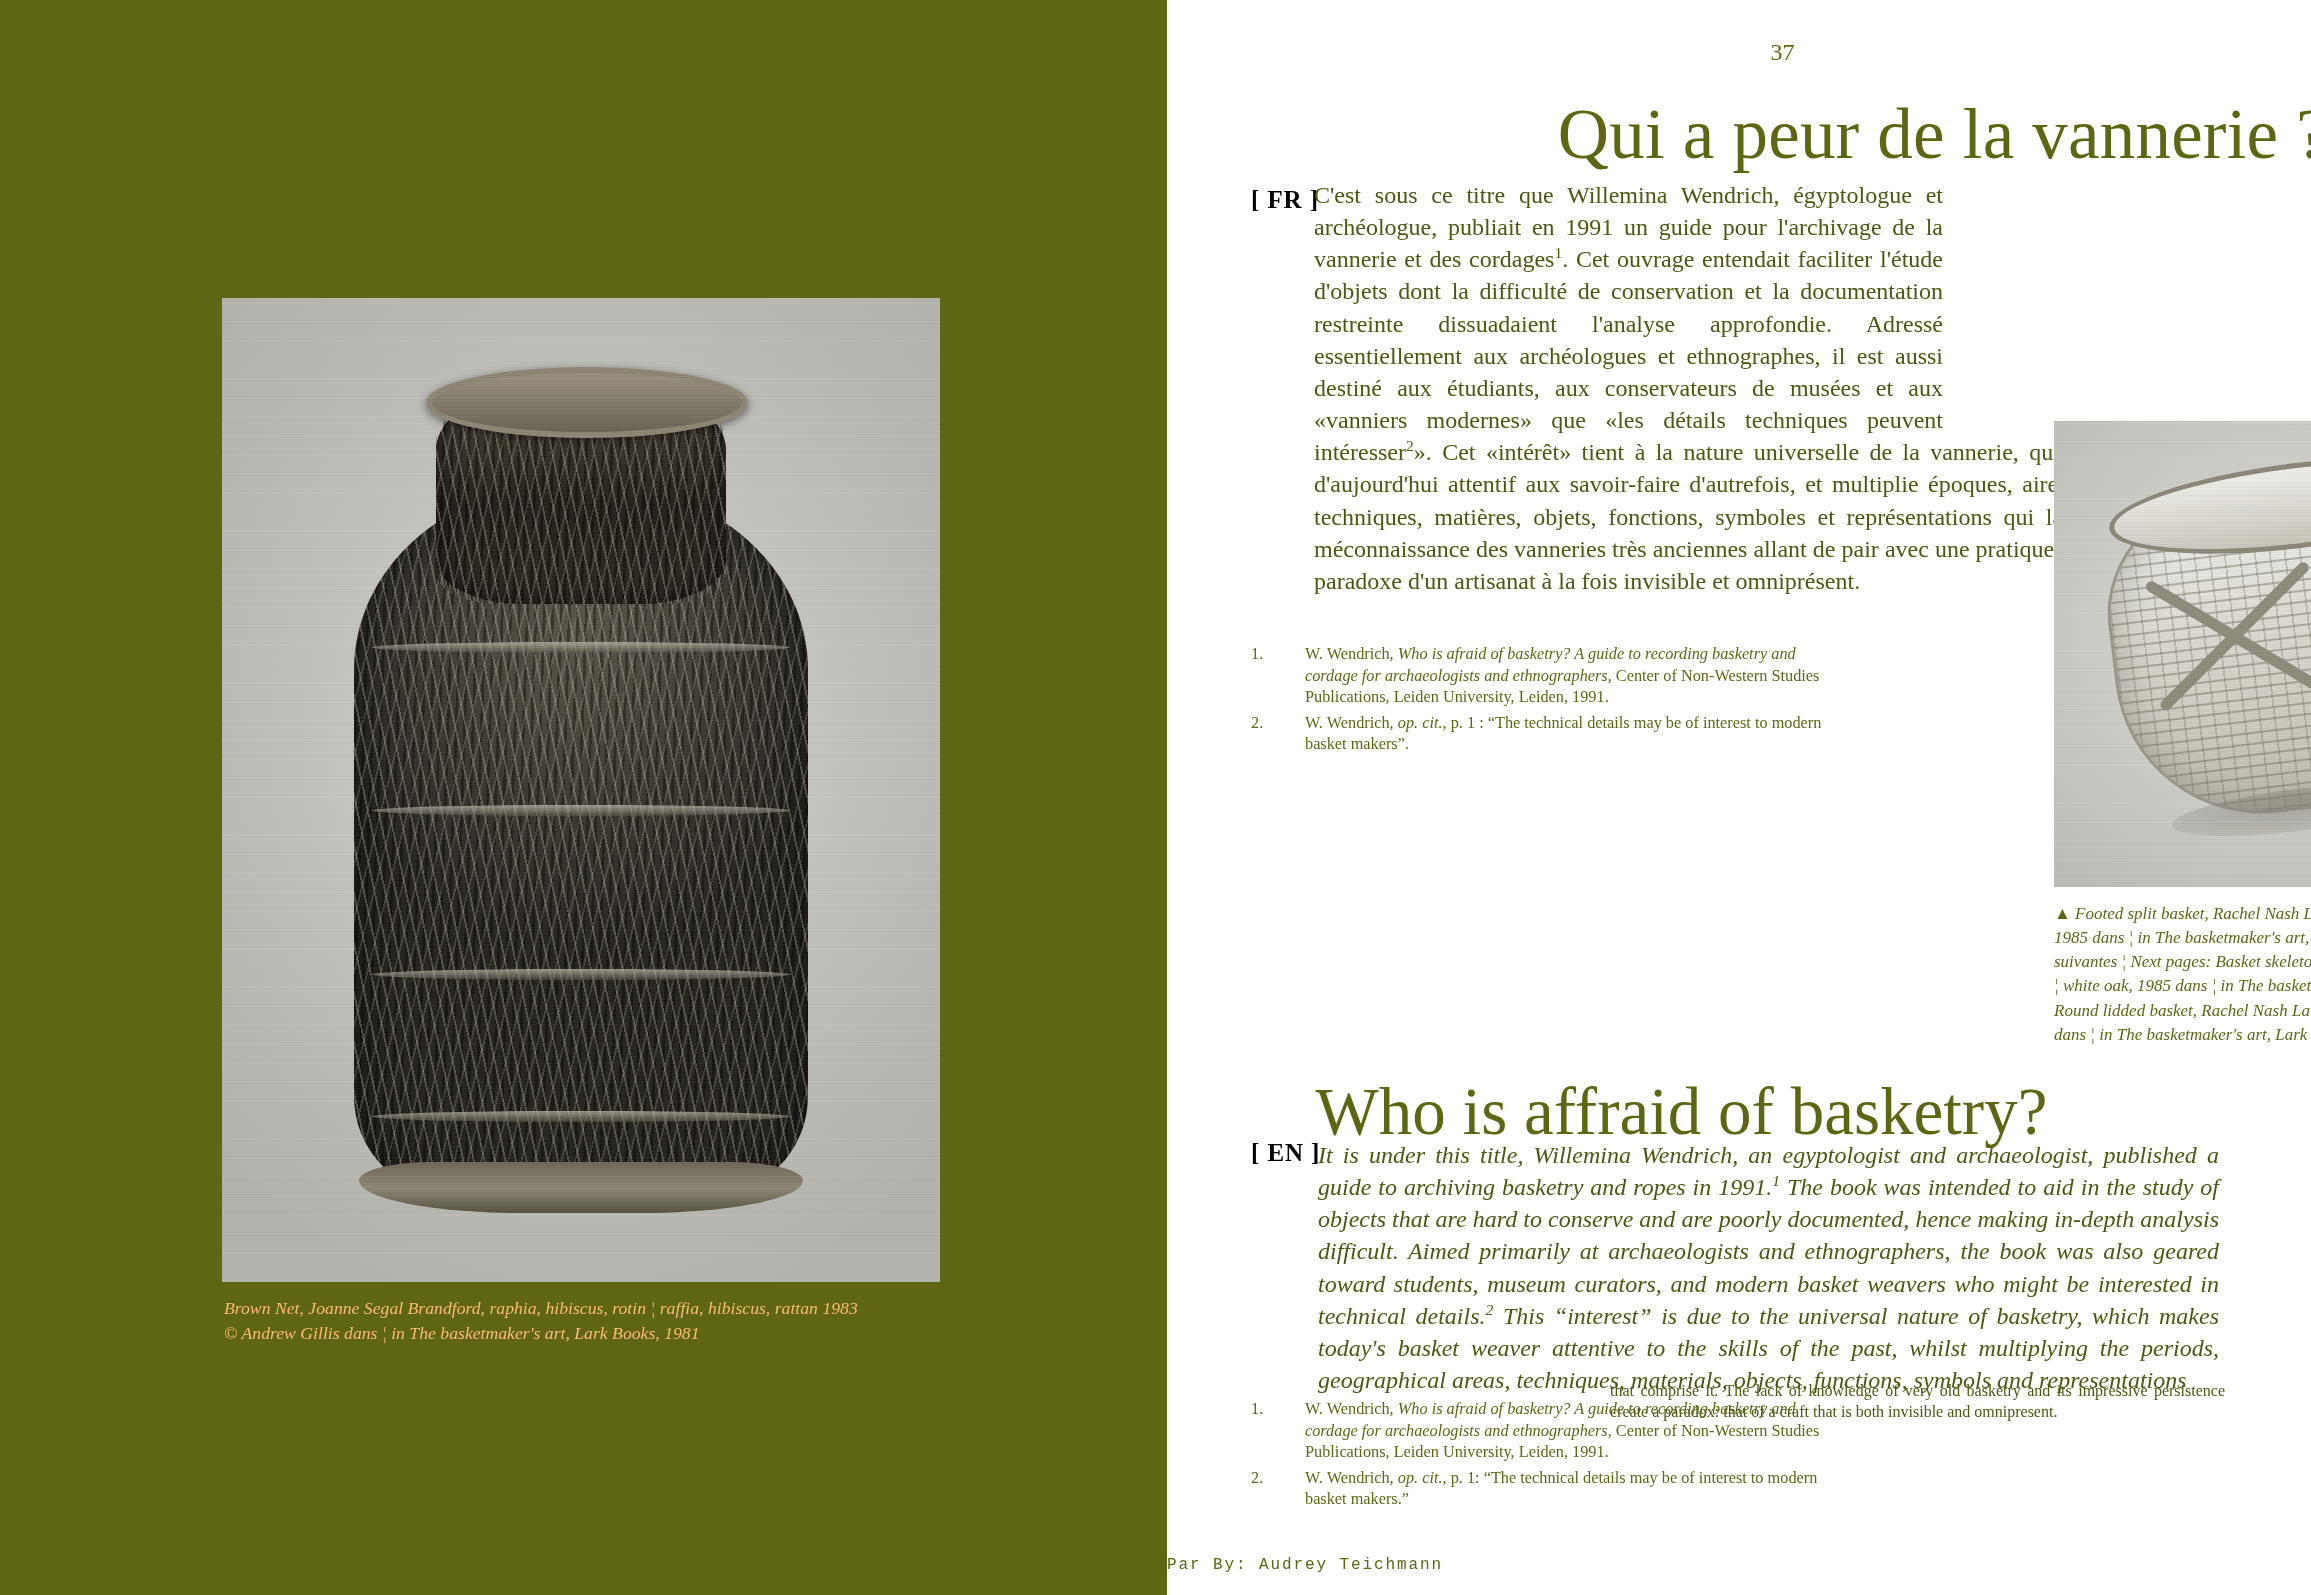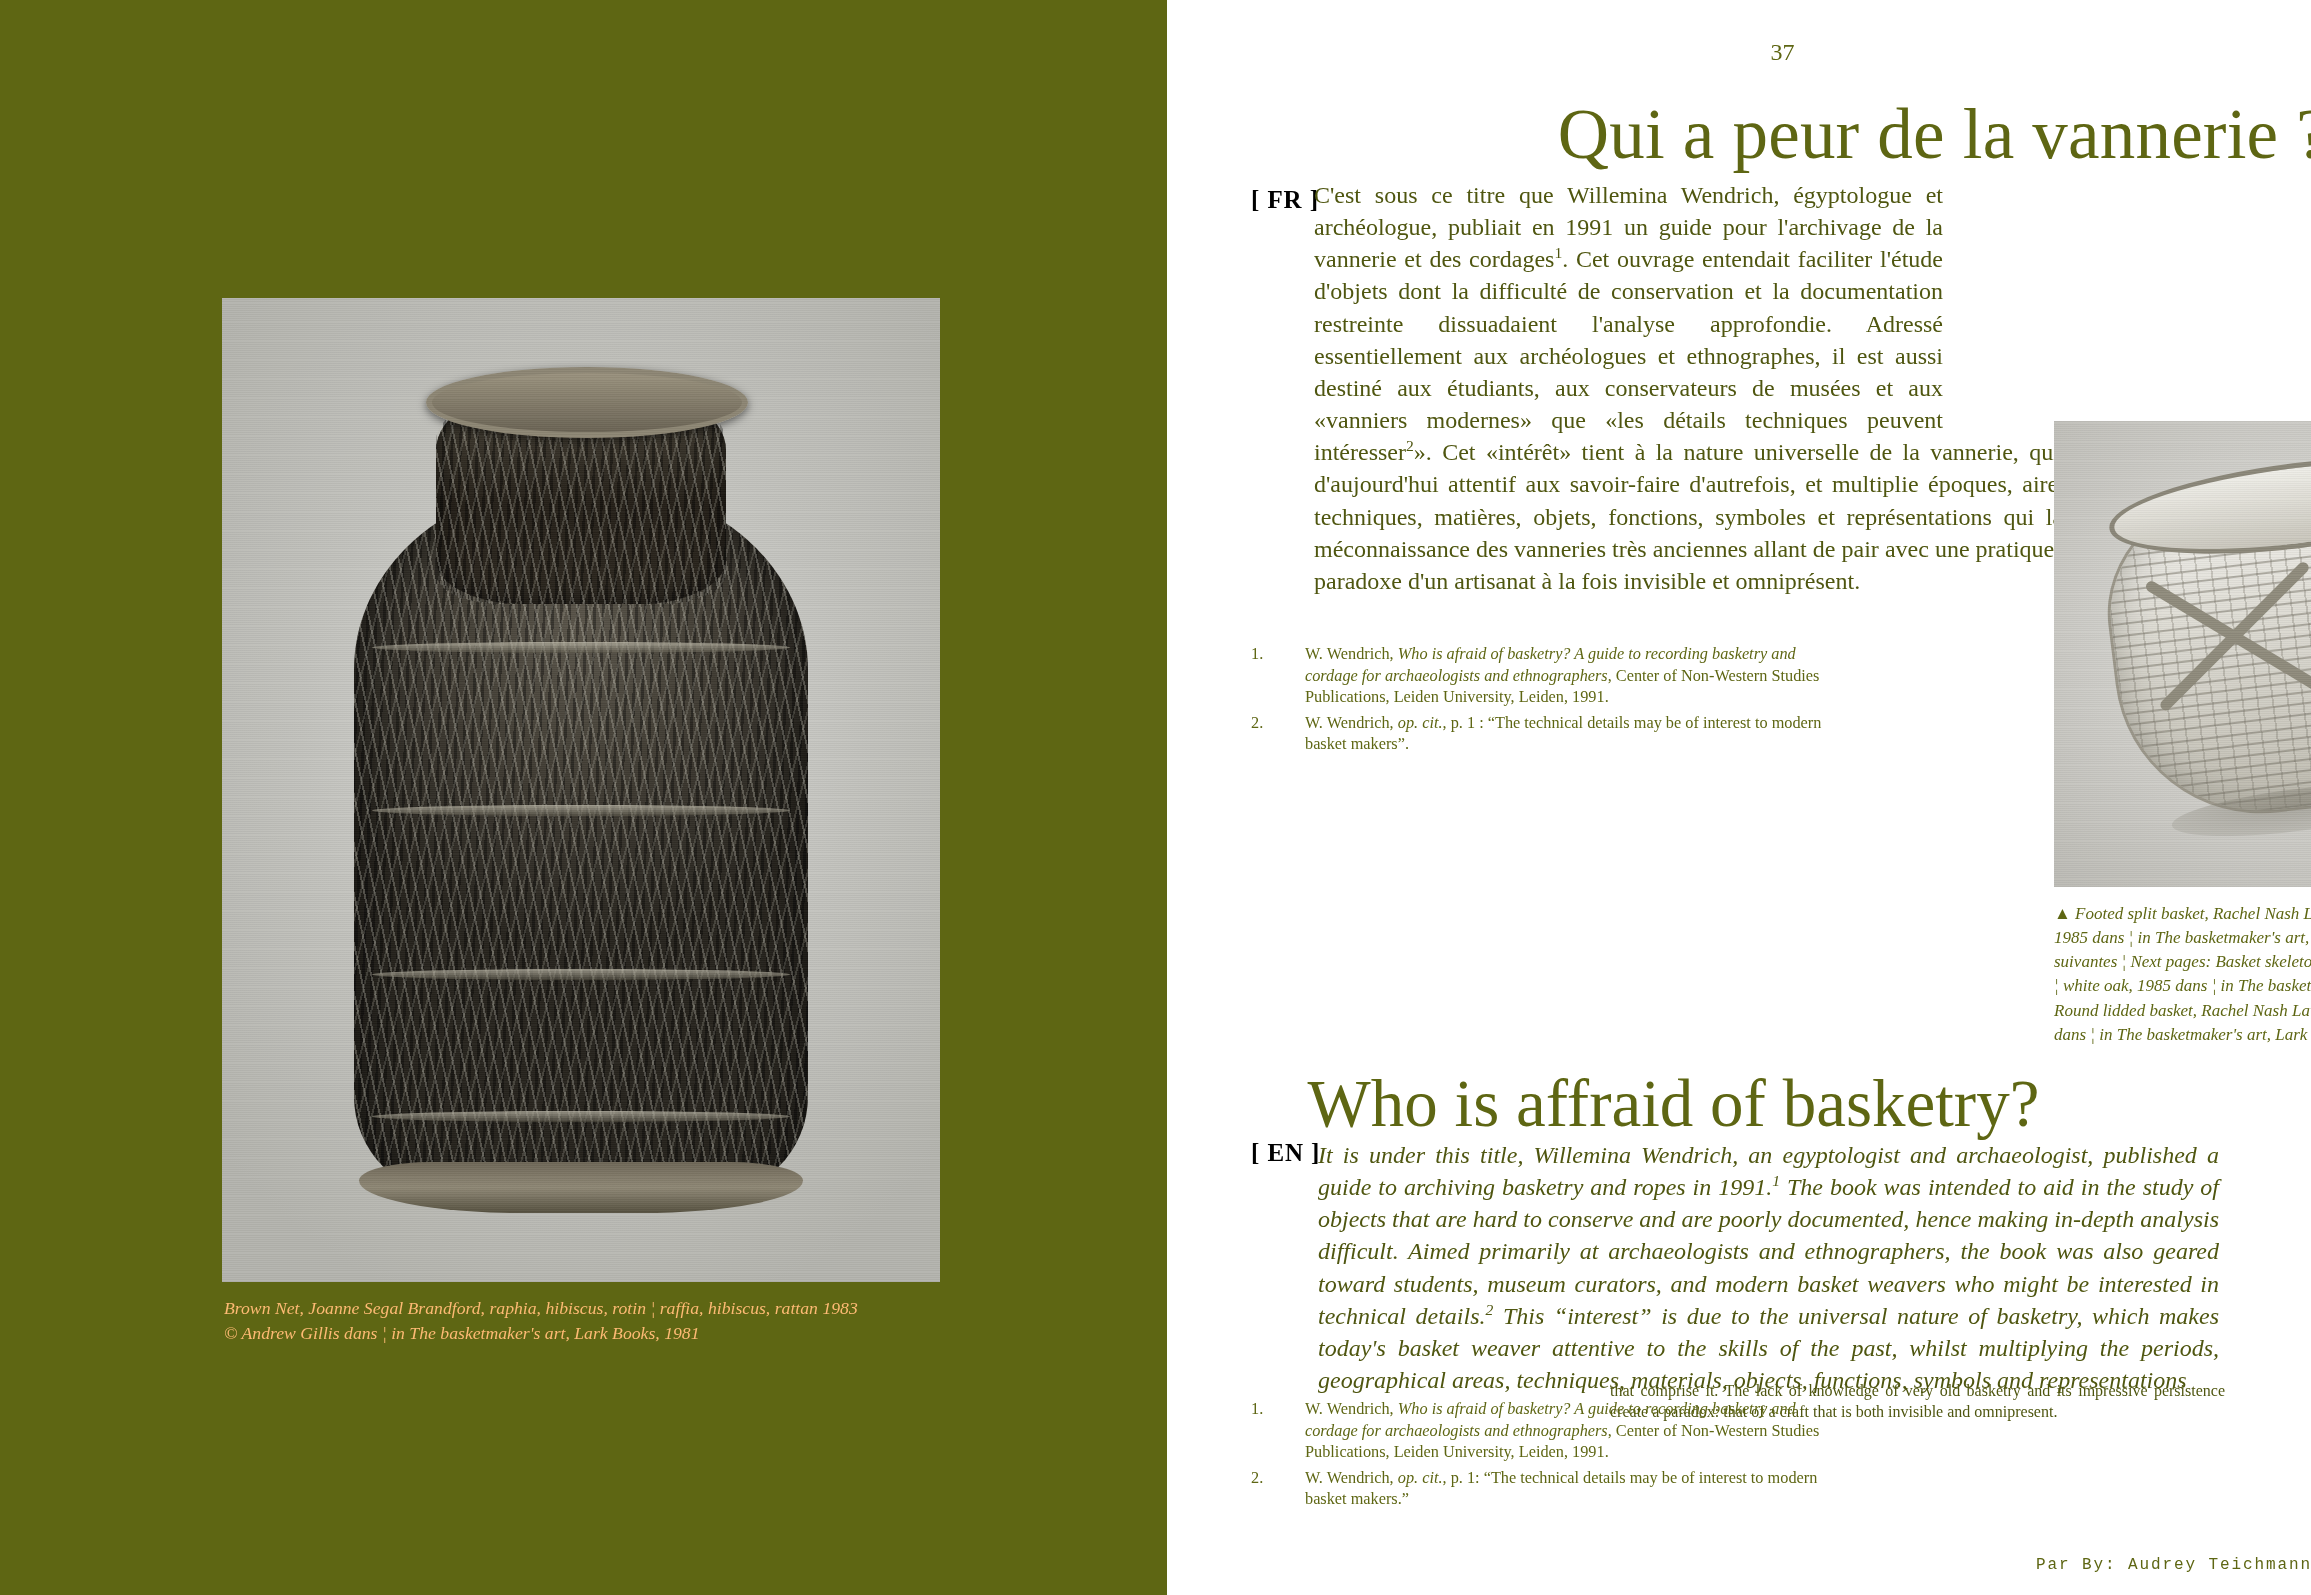--- a/index.html
+++ b/index.html
@@ -302,21 +302,21 @@
 
   .title-en {
     position: absolute;
     top: 1057px;
     left: 0;
     width: 997px;
     text-align: center;
     font-size: 67px;
     color: #5e6613;
     font-weight: normal;
-    margin: 8px;
+    margin: 16px;
   }
   .body-en {
     position: absolute;
     left: 147px;
     top: 1135px;
     width: 909px;
     font-size: 24px;
     line-height: 1.34;
     color: #4f5610;
     text-align: justify;
@@ -330,21 +330,21 @@
     font-size: 16px;
     line-height: 1.34;
     color: #4f5610;
     text-align: justify;
   }
   .byline {
     position: absolute;
     left: 0;
     bottom: 22.4px;
     width: 1145px;
-    text-align: right;
+    text-align: left;
     font-family: "Liberation Mono", monospace;
     font-size: 16px;
     letter-spacing: 1.9px;
     color: #5e6613;
   }
   sup { font-size: 0.65em; vertical-align: super; }
 </style>
 </head>
 <body>
 

